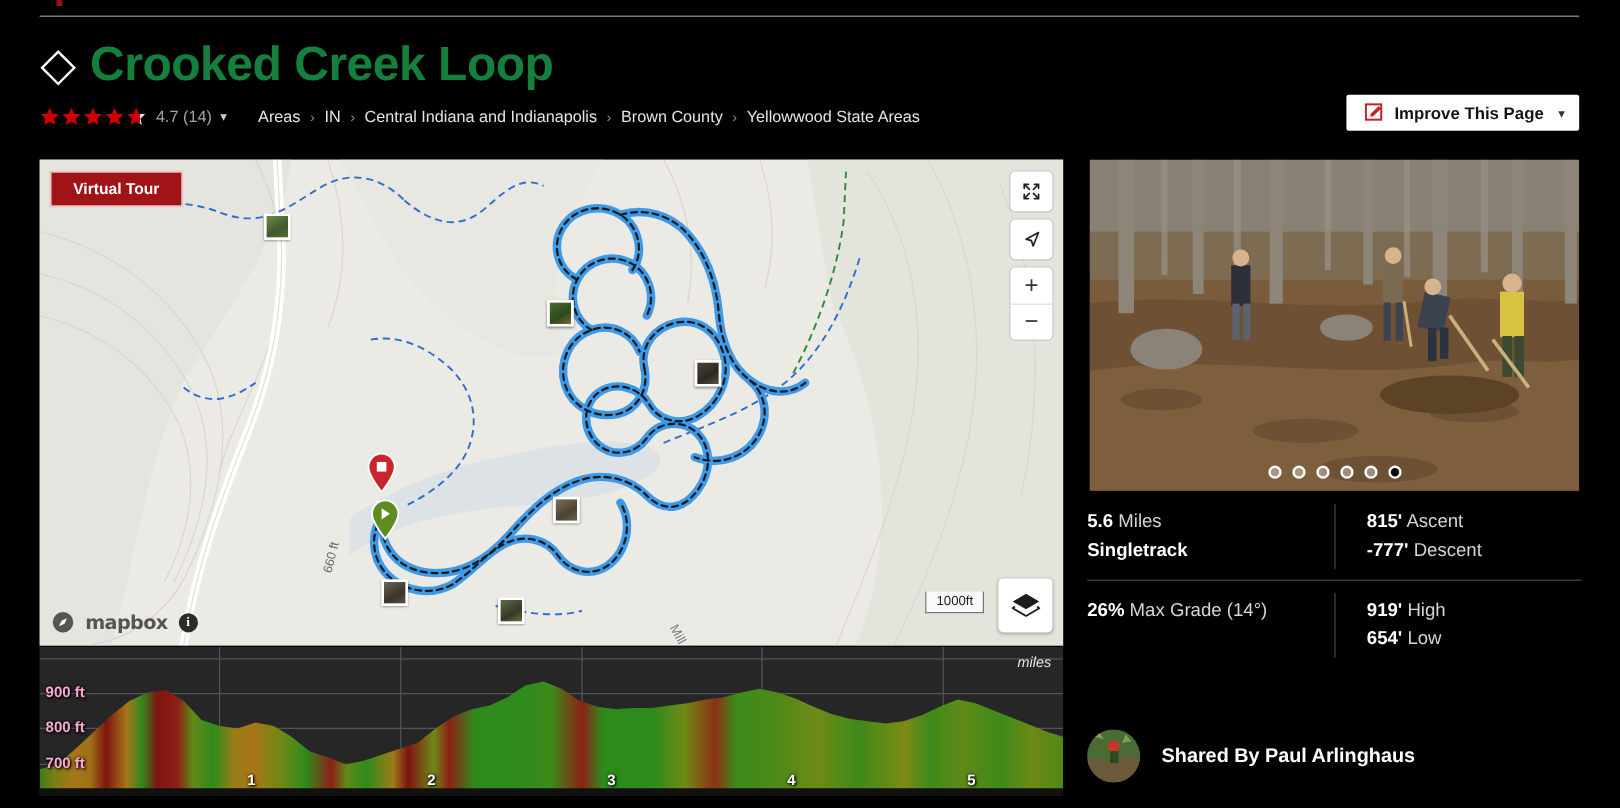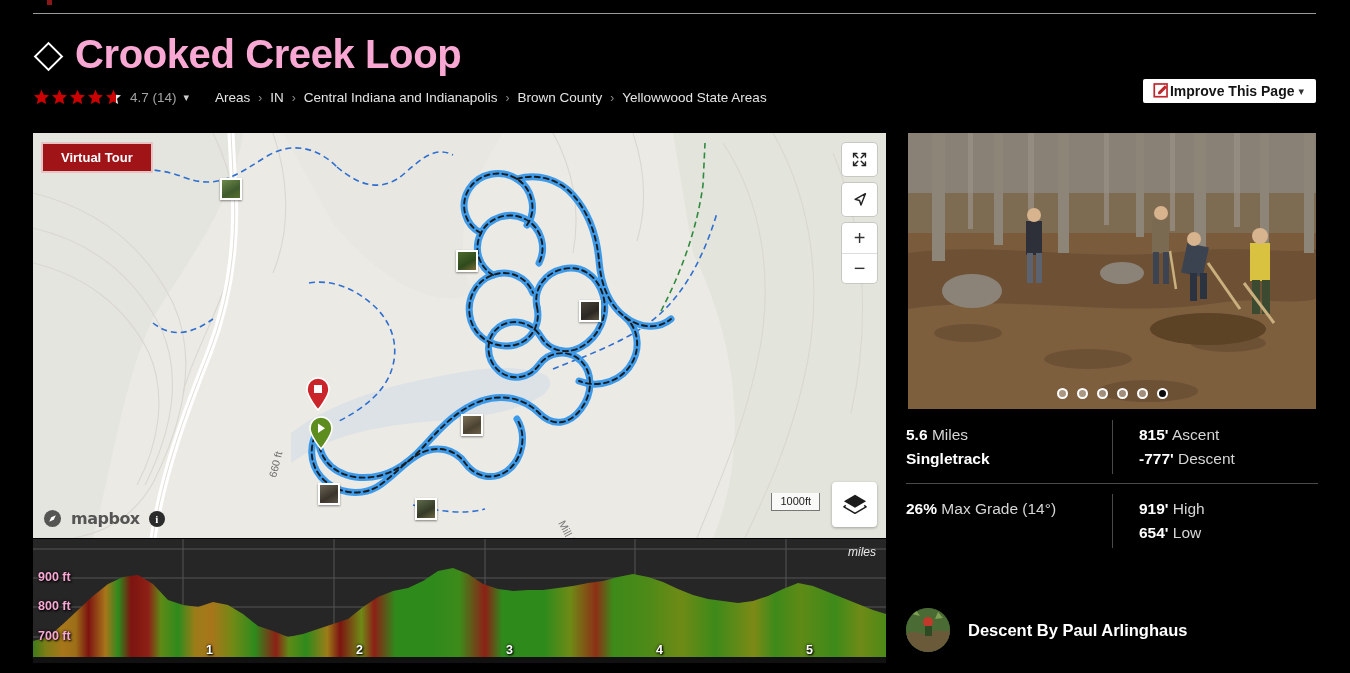--- a/index.html
+++ b/index.html
@@ -15,37 +15,37 @@
   .top-red-dot { position: absolute; left: 47px; top: 0px; width: 5px; height: 5px; background: #8a1818; }
 
   
   .header { position: absolute; left: 33px; top: 34px; width: 1283px; }
   .title-row { display: flex; align-items: center; gap: 14px; }
   .diamond-icon { width: 28px; height: 28px; position: relative; flex: none; margin-top: 2px; }
   .diamond-icon::before {
     content: ""; position: absolute; left: 5px; top: 5px; width: 17px; height: 17px;
     border: 2px solid #ffffff; transform: rotate(45deg);
   }
-  .page-title { font-size: 40px; font-weight: bold; letter-spacing: -0.4px; line-height: 1.0; color: #f9a8d4; }
+  .page-title { font-size: 40px; font-weight: bold; letter-spacing: -0.4px; line-height: 1.0; color: #15803d; }
 
   .meta-row { display: flex; align-items: center; margin-top: 15px; gap: 0px; }
   .stars { display: inline-flex; align-items: center; gap: 1px; }
   .star { width: 17px; height: 17px; display:inline-block; position: relative; }
   .star svg { display:block; }
   .rating-text { font-size: 13.5px; color: #a3a3a3; margin-left: 7px; }
   .rating-caret { margin-left: 6px; font-size: 11px; color: #cfcfcf; }
   .breadcrumb { display: flex; align-items: center; margin-left: 26px; font-size: 13.5px; }
   .crumb { color: #e4e4e4; white-space: nowrap; }
   .crumb-sep { color: #8c8c8c; margin: 0 8px; font-size: 12px; }
 
   .improve-btn {
     position: absolute; right: 34px; top: 79px;
     background: #fff; color: #141414;
-    height: 24px; display: flex; align-items: center; 
-    padding: 0 12px 0 10px; border-radius: 2px;
+    height: 30px; display: flex; align-items: center; gap: 8px;
+    padding: 0 12px 0 15px; border-radius: 2px;
     font-size: 14px; font-weight: bold; cursor: pointer;
   }
   .improve-caret { font-size: 11px; color: #333; margin-left: 4px; font-weight: normal; }
 
   
   .map-panel { position: absolute; left: 33px; top: 133px; width: 853px; height: 405px; overflow: hidden; background: #e9e7e2; }
   .map-canvas { position: absolute; inset: 0; }
 
   .virtual-tour {
     position: absolute; left: 8px; top: 9px;
@@ -508,16 +508,16 @@
     <span class="avatar">
       <svg width="44" height="44" viewBox="0 0 44 44">
         <rect width="44" height="44" fill="#4a6b33"></rect>
         <path d="M0,26 C10,20 18,30 26,24 C32,20 40,26 44,22 L44,44 L0,44 Z" fill="#6b5a3a"></path>
         <circle cx="22" cy="14" r="5" fill="#c0392b"></circle>
         <rect x="19" y="18" width="7" height="10" fill="#2e4a22"></rect>
         <path d="M6,6 L10,2 L14,8 Z" fill="#7fa055"></path>
         <path d="M32,4 L37,10 L29,11 Z" fill="#7fa055"></path>
       </svg>
     </span>
-    <span class="shared-text">Descent By Paul Arlinghaus</span>
+    <span class="shared-text">Shared By Paul Arlinghaus</span>
   </div>
 
 </div>
 
 </body></html>

